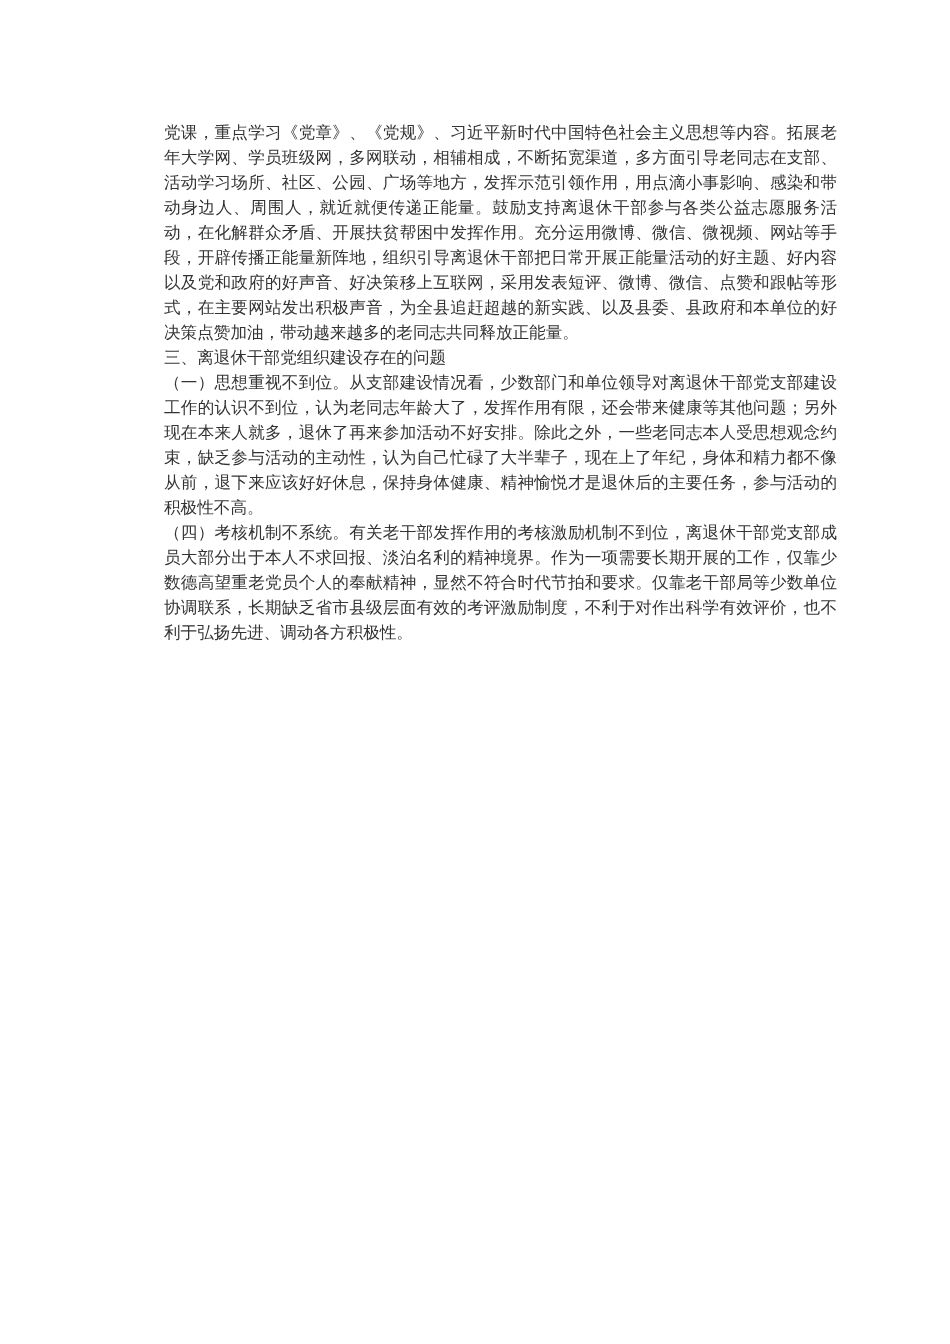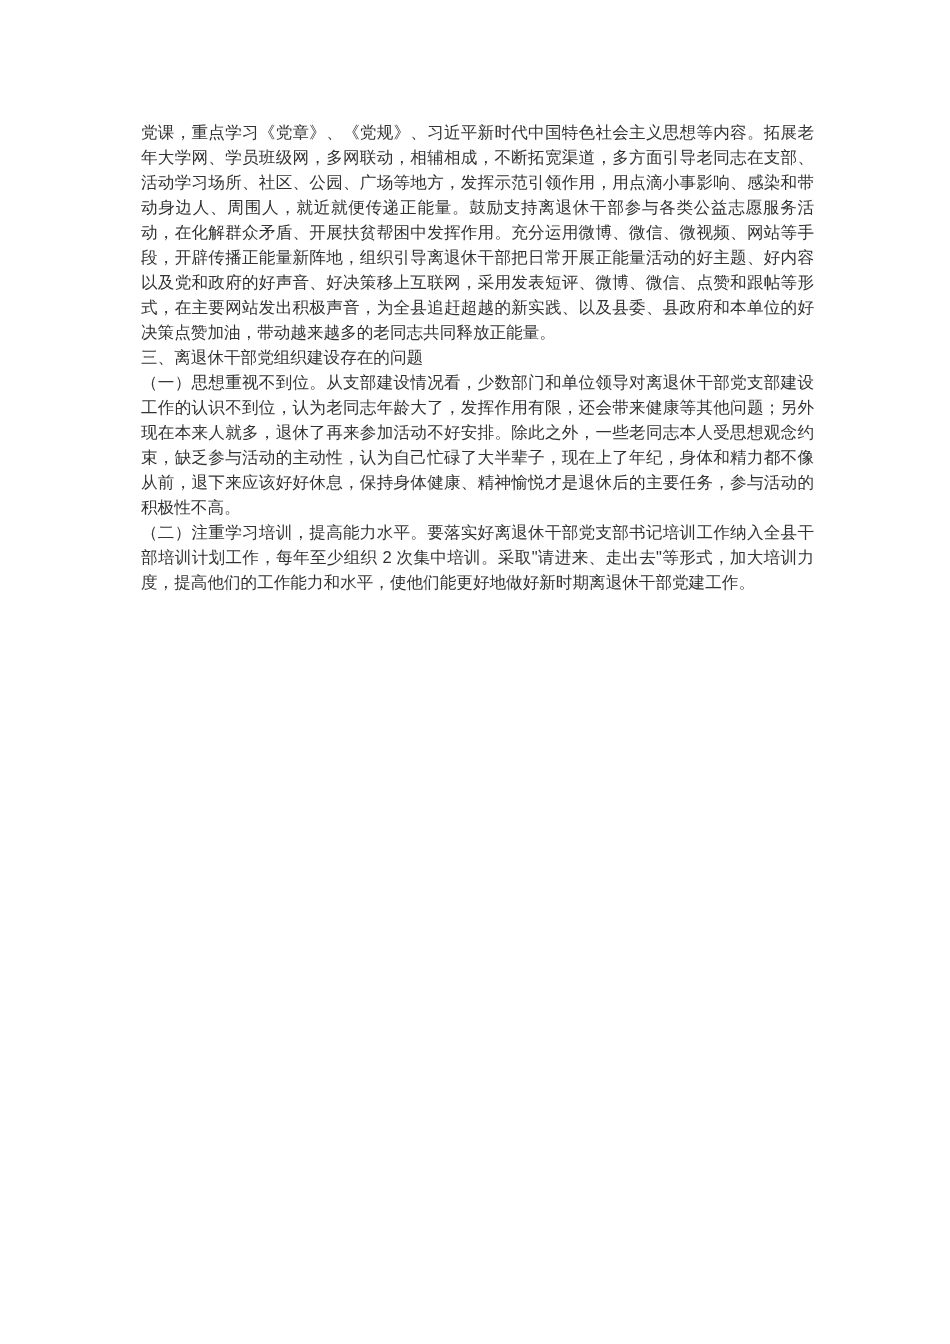--- a/index.html
+++ b/index.html
@@ -10,20 +10,21 @@
   body {
     width: 950px;
     height: 1344px;
     position: relative;
     overflow: hidden;
   }
   .doc-page {
     position: absolute;
     inset: 0;
     background: #ffffff;
+    margin-left: 23px;
   }
   .doc-text {
     position: absolute;
     left: 141px;
     top: 120px;
     width: 673px;
     font-family: "Liberation Sans", "DejaVu Sans", sans-serif;
     font-size: 16.6px;
     line-height: 25px;
     color: #333333;
@@ -36,15 +37,15 @@
   }
 </style>
 </head>
 <body>
 
 <div class="doc-page">
   <div class="doc-text">
     <p>党课，重点学习《党章》、《党规》、习近平新时代中国特色社会主义思想等内容。拓展老年大学网、学员班级网，多网联动，相辅相成，不断拓宽渠道，多方面引导老同志在支部、活动学习场所、社区、公园、广场等地方，发挥示范引领作用，用点滴小事影响、感染和带动身边人、周围人，就近就便传递正能量。鼓励支持离退休干部参与各类公益志愿服务活动，在化解群众矛盾、开展扶贫帮困中发挥作用。充分运用微博、微信、微视频、网站等手段，开辟传播正能量新阵地，组织引导离退休干部把日常开展正能量活动的好主题、好内容以及党和政府的好声音、好决策移上互联网，采用发表短评、微博、微信、点赞和跟帖等形式，在主要网站发出积极声音，为全县追赶超越的新实践、以及县委、县政府和本单位的好决策点赞加油，带动越来越多的老同志共同释放正能量。</p>
     <p>三、离退休干部党组织建设存在的问题</p>
     <p>（一）思想重视不到位。从支部建设情况看，少数部门和单位领导对离退休干部党支部建设工作的认识不到位，认为老同志年龄大了，发挥作用有限，还会带来健康等其他问题；另外现在本来人就多，退休了再来参加活动不好安排。除此之外，一些老同志本人受思想观念约束，缺乏参与活动的主动性，认为自己忙碌了大半辈子，现在上了年纪，身体和精力都不像从前，退下来应该好好休息，保持身体健康、精神愉悦才是退休后的主要任务，参与活动的积极性不高。</p>
-    <p>（二）注重学习培训，提高能力水平。要落实好离退休干部党支部书记培训工作纳入全县干部培训计划工作，每年至少组织 2 次集中培训。采取"请进来、走出去"等形式，加大培训力度，提高他们的工作能力和水平，使他们能更好地做好新时期离退休干部党建工作。</p>
+    <p>（四）考核机制不系统。有关老干部发挥作用的考核激励机制不到位，离退休干部党支部成员大部分出于本人不求回报、淡泊名利的精神境界。作为一项需要长期开展的工作，仅靠少数德高望重老党员个人的奉献精神，显然不符合时代节拍和要求。仅靠老干部局等少数单位协调联系，长期缺乏省市县级层面有效的考评激励制度，不利于对作出科学有效评价，也不利于弘扬先进、调动各方积极性。</p>
   </div>
 </div>
 
 </body></html>

